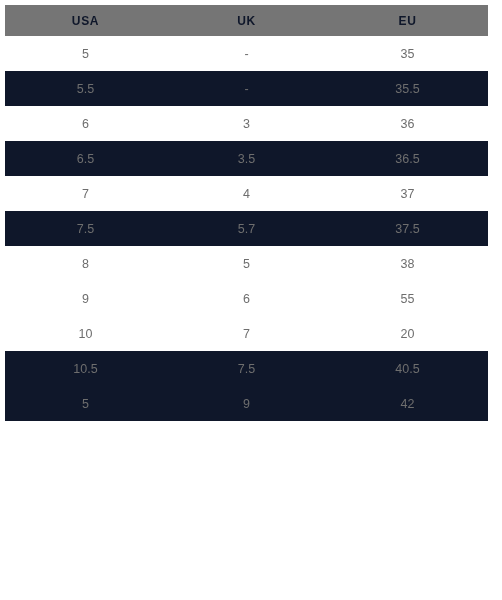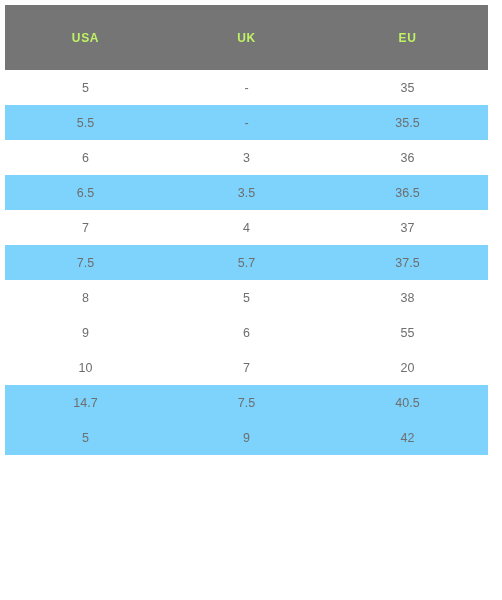--- a/index.html
+++ b/index.html
@@ -21,45 +21,45 @@
   }
   table.size-table {
     width: 483px;
     border-collapse: collapse;
     table-layout: fixed;
   }
   table.size-table thead tr.header-row {
     background: #757575;
   }
   table.size-table thead th {
-    color: #bef264;
+    color: #0f172a;
     font-size: 12px;
     font-weight: bold;
     letter-spacing: 0.7px;
     text-align: center;
-    height: 65px;
+    height: 31px;
     padding: 0;
     vertical-align: middle;
     border: none;
   }
   table.size-table tbody td {
     color: #6e6e6e;
     font-size: 12.5px;
     font-weight: normal;
     text-align: center;
     height: 35px;
     padding: 0;
     vertical-align: middle;
     border: none;
   }
   table.size-table tbody tr.row-odd {
     background: #ffffff;
   }
   table.size-table tbody tr.row-even {
-    background: #7dd3fc;
+    background: #0f172a;
   }
   col.col-usa, col.col-uk, col.col-eu {
     width: 33.3333%;
   }
 </style>
 </head>
 <body>
 
 <div id="size-chart-wrapper">
   <table class="size-table">
@@ -115,21 +115,21 @@
           <td>9</td>
           <td>6</td>
           <td>55</td>
         </tr>
         <tr class="row-odd">
           <td>10</td>
           <td>7</td>
           <td>20</td>
         </tr>
         <tr class="row-even">
-          <td>14.7</td>
+          <td>10.5</td>
           <td>7.5</td>
           <td>40.5</td>
         </tr>
         <tr class="row-even">
           <td>5</td>
           <td>9</td>
           <td>42</td>
         </tr>
       </tbody>
   </table>

